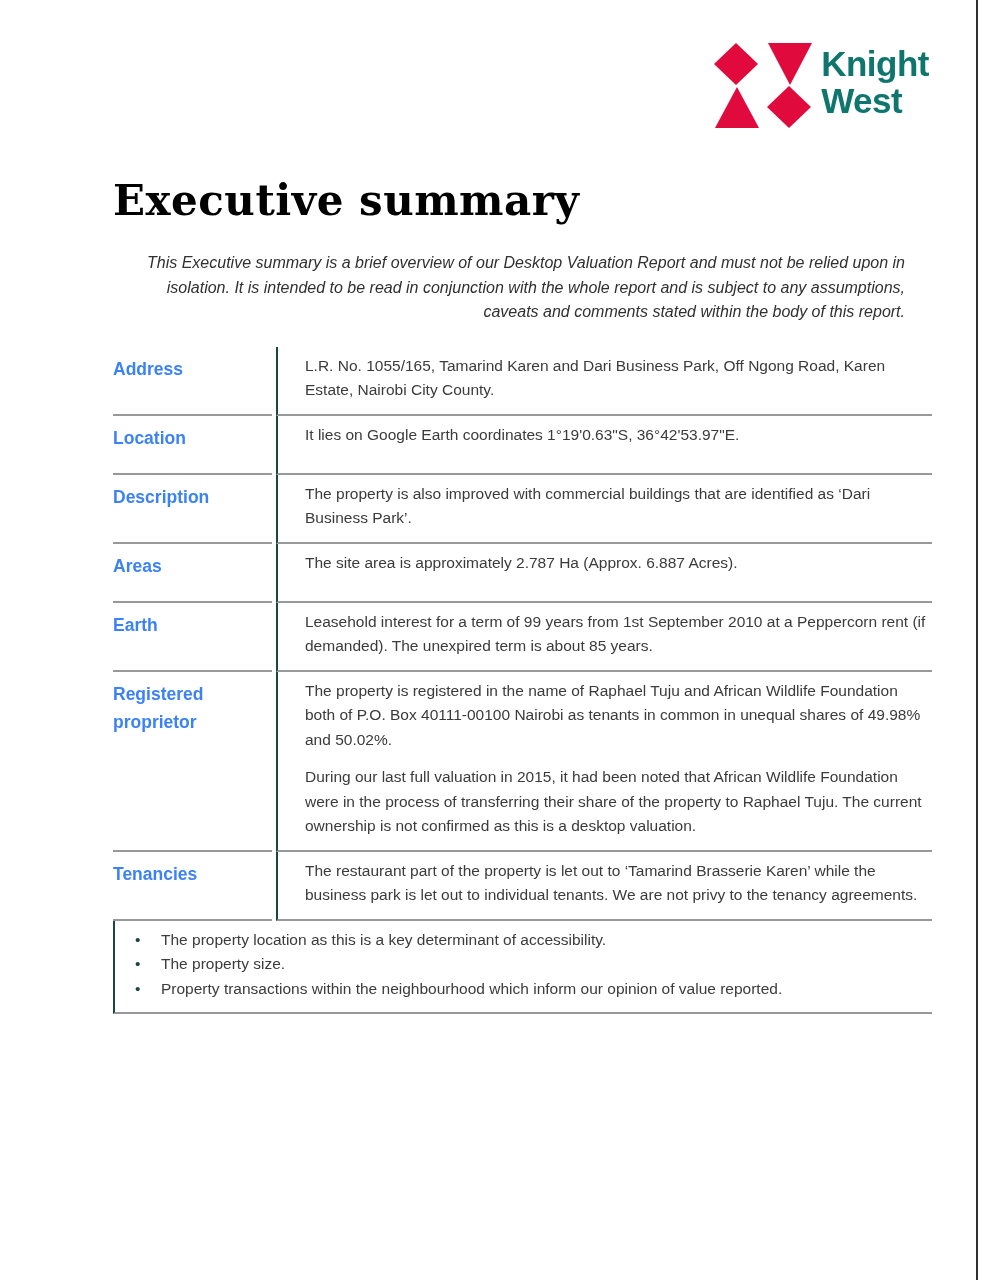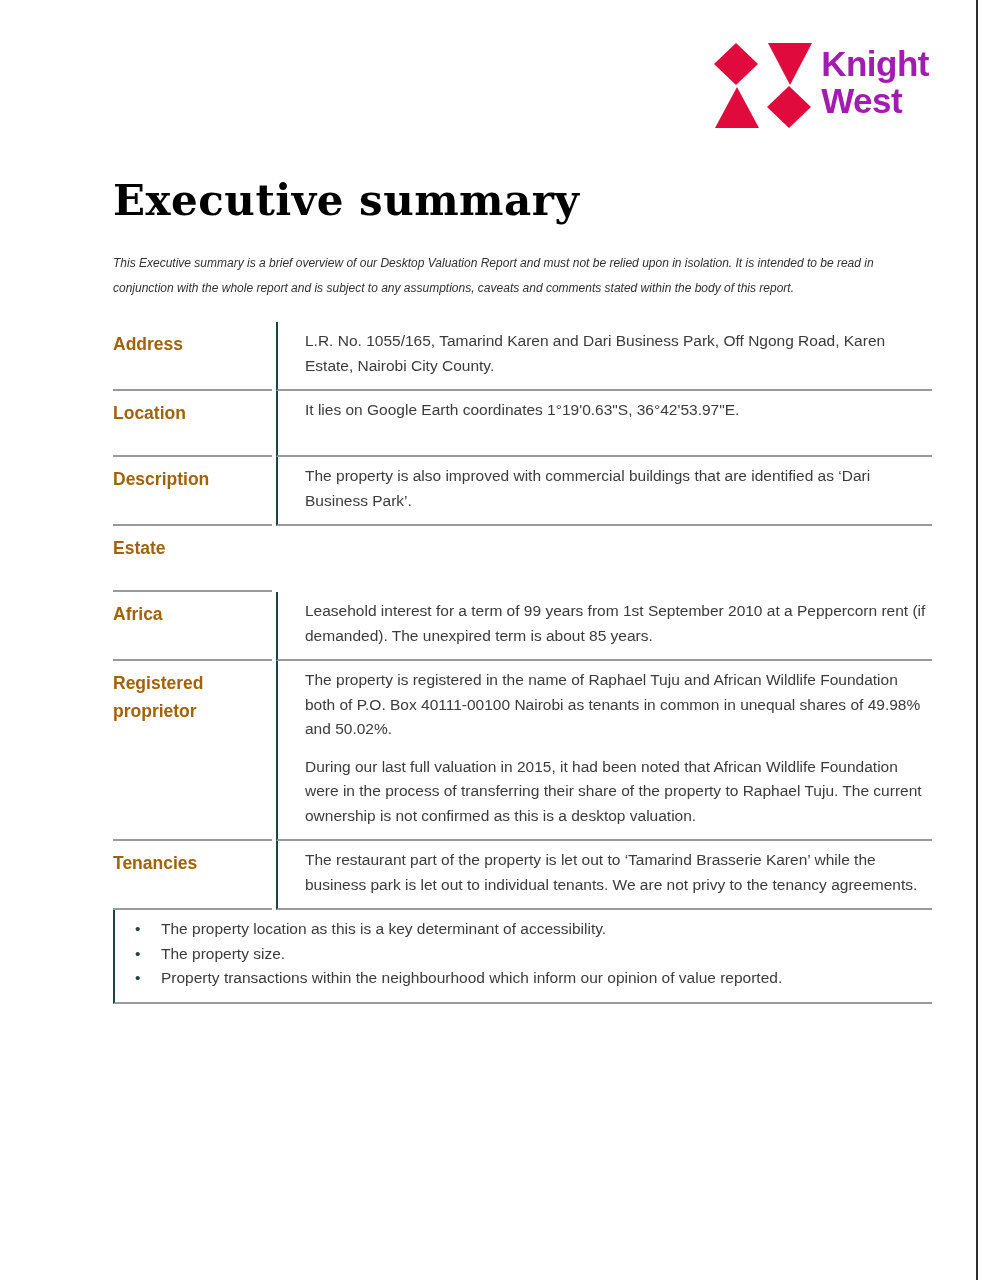--- a/index.html
+++ b/index.html
@@ -25,21 +25,21 @@
     top: 43px;
     right: 54px;
     display: flex;
     align-items: flex-start;
     gap: 9px;
   }
   .logo-mark { width: 99px; height: 85px; display: block; }
   .brand-text {
     display: flex;
     flex-direction: column;
-    color: #a21caf;
+    color: #0f766e;
     font-weight: bold;
     font-size: 35px;
     line-height: 37px;
     letter-spacing: -0.5px;
     margin-top: 2px;
   }
 
   
   .doc-title {
     margin: 175px 0 0 113px;
@@ -47,37 +47,38 @@
     font-weight: bold;
     font-size: 42px;
     line-height: 52px;
     color: #000000;
     letter-spacing: 0.5px;
   }
   .intro {
     margin: 24px 0 0 113px;
     width: 792px;
     font-style: italic;
-    font-size: 12px;
+    font-size: 16px;
     line-height: 24.5px;
     color: #303030;
+    text-align: right;
   }
 
   
   .summary-table {
     margin: 22px 0 0 113px;
     width: 819px;
   }
   .srow { display: flex; }
   .label-cell {
     width: 153px;
     margin-right: 4px;
-    padding: 8px 6px 28px 0;
+    padding: 8px 6px 21px 0;
     border-bottom: 2px solid #97999b;
-    color: #a16207;
+    color: #3b82f6;
     font-weight: bold;
     font-size: 17.5px;
     line-height: 28px;
   }
   .content-cell {
     flex: 1;
     border-left: 2px solid #1c4741;
     border-bottom: 2px solid #97999b;
     padding: 7px 2px 11px 15px;
     font-size: 15.5px;
@@ -141,25 +142,28 @@
     </div>
 
     <div class="srow">
       <div class="label-cell">Description</div>
       <div class="content-cell">
         <p>The property is also improved with commercial buildings that are identified as ‘Dari Business Park’.</p>
       </div>
     </div>
 
     <div class="srow">
-      <div class="label-cell">Estate</div>
-    </div>
-
-    <div class="srow">
-      <div class="label-cell">Africa</div>
+      <div class="label-cell">Areas</div>
+      <div class="content-cell">
+        <p>The site area is approximately 2.787 Ha (Approx. 6.887 Acres).</p>
+      </div>
+    </div>
+
+    <div class="srow">
+      <div class="label-cell">Earth</div>
       <div class="content-cell">
         <p>Leasehold interest for a term of 99 years from 1st September 2010 at a Peppercorn rent (if demanded). The unexpired term is about 85 years.</p>
       </div>
     </div>
 
     <div class="srow">
       <div class="label-cell">Registered proprietor</div>
       <div class="content-cell">
         <p>The property is registered in the name of Raphael Tuju and African Wildlife Foundation both of P.O. Box 40111-00100 Nairobi as tenants in common in unequal shares of 49.98% and 50.02%.</p>
         <p>During our last full valuation in 2015, it had been noted that African Wildlife Foundation were in the process of transferring their share of the property to Raphael Tuju. The current ownership is not confirmed as this is a desktop valuation.</p>

